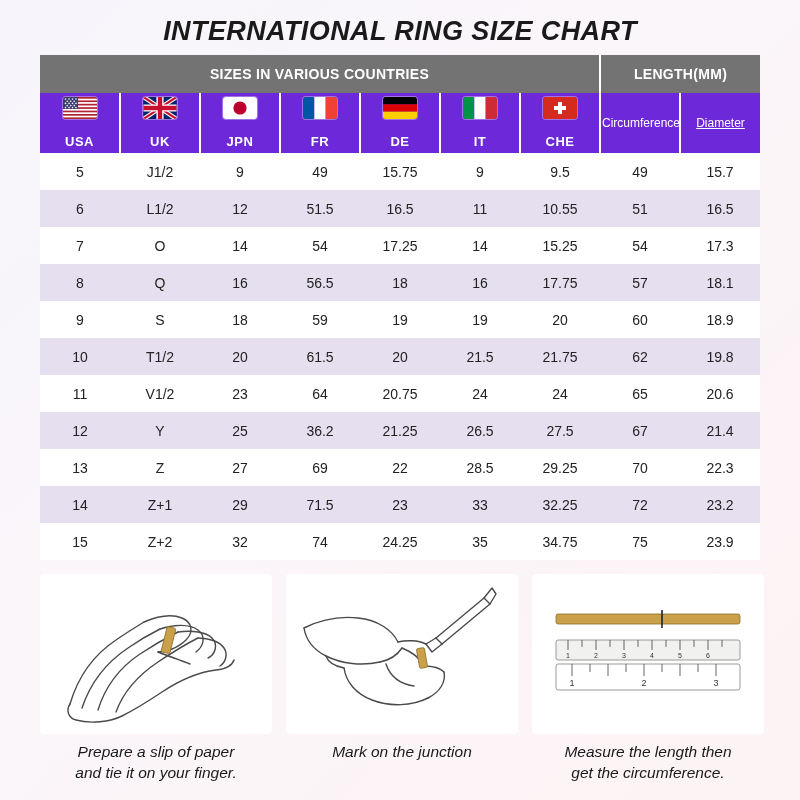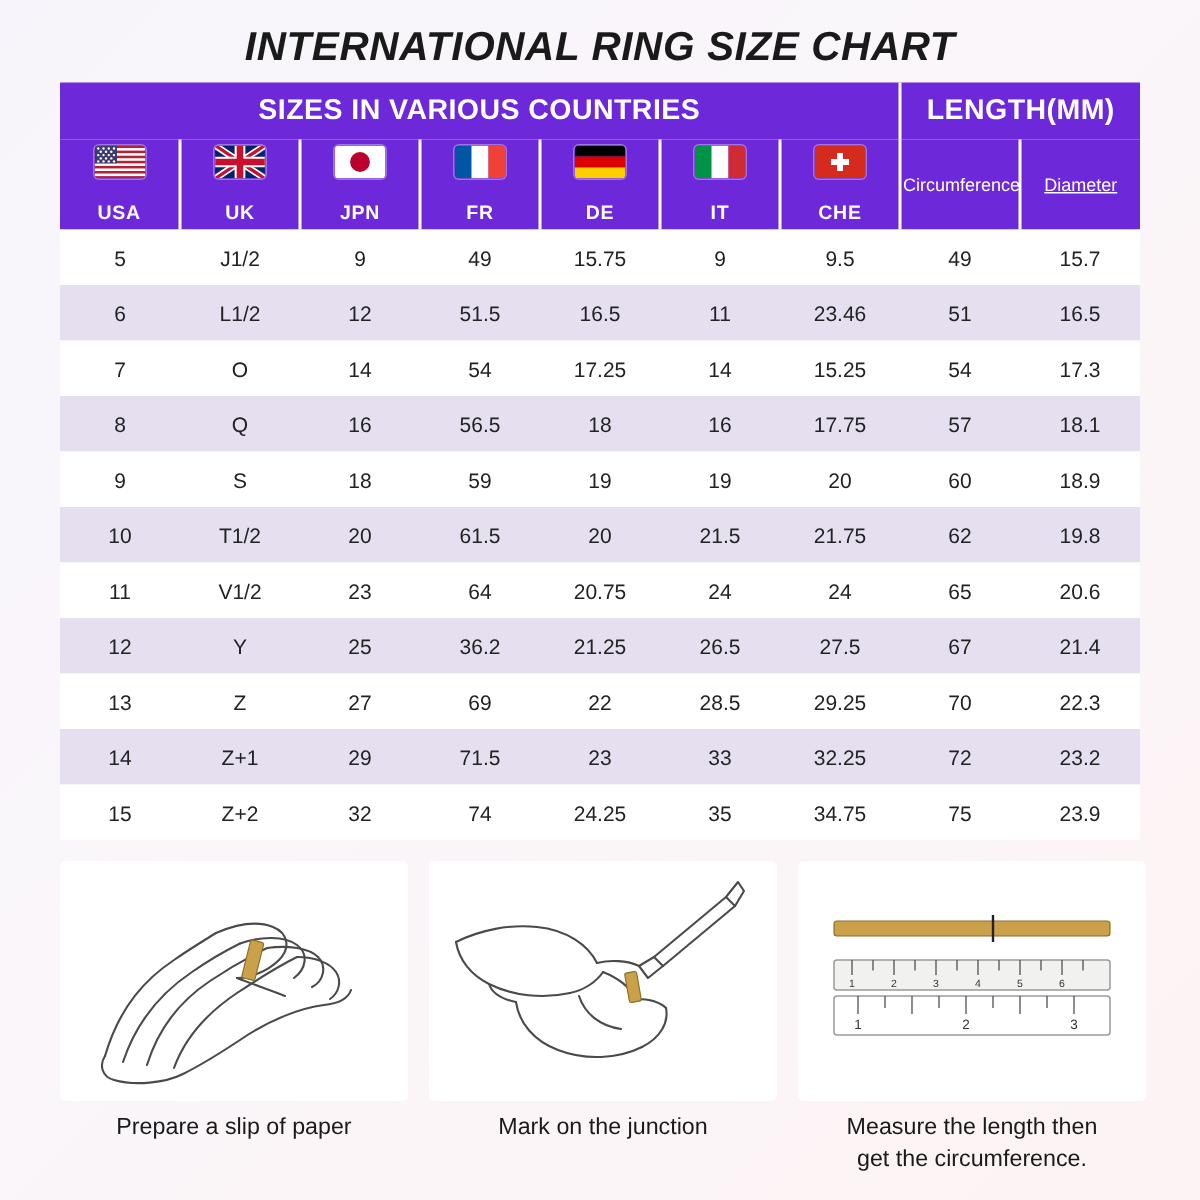--- a/index.html
+++ b/index.html
@@ -29,23 +29,23 @@
     letter-spacing: 0.4px;
     padding-top: 16px;
     padding-bottom: 8px;
   }
   table.chart {
     width: 720px;
     border-collapse: collapse;
     table-layout: fixed;
   }
   .hdr-top th {
-    background: #6d28d9;
+    background: #737373;
     color: #ffffff;
-    font-size: 19px;
+    font-size: 14px;
     font-weight: bold;
     height: 36px;
     text-align: center;
     border-right: 2px solid #ffffff;
     letter-spacing: 0.3px;
   }
   .hdr-top th:last-child { border-right: none; }
 
   .hdr-flags td {
     background: #6d28d9;
@@ -112,20 +112,21 @@
     align-items: center;
     justify-content: center;
     overflow: hidden;
   }
   .caption {
     margin-top: 8px;
     text-align: center;
     font-size: 15.5px;
     line-height: 1.35;
     color: #1a1a1a;
+    font-style: italic;
   }
 </style>
 </head>
 <body>
 
 <div class="page">
 
   <div class="title">INTERNATIONAL RING SIZE CHART</div>
 
   <table class="chart">
@@ -263,21 +264,21 @@
         <td>49</td>
         <td>15.7</td>
       </tr>
       <tr class="alt">
         <td>6</td>
         <td>L1/2</td>
         <td>12</td>
         <td>51.5</td>
         <td>16.5</td>
         <td>11</td>
-        <td>23.46</td>
+        <td>10.55</td>
         <td>51</td>
         <td>16.5</td>
       </tr>
       <tr>
         <td>7</td>
         <td>O</td>
         <td>14</td>
         <td>54</td>
         <td>17.25</td>
         <td>14</td>
@@ -394,20 +395,21 @@
             <path d="M118,78 C128,82 140,86 150,90"></path>
           </g>
           <g>
             <rect x="124" y="53" width="9" height="26" rx="1.5" fill="#caa14a" transform="rotate(14 128 66)"></rect>
             <rect x="124" y="53" width="9" height="26" rx="1.5" fill="none" stroke="#8d6f2a" stroke-width="0.8" transform="rotate(14 128 66)"></rect>
           </g>
         </svg>
       </div>
       <div class="caption">
         <div>Prepare a slip of paper</div>
+        <div>and tie it on your finger.</div>
       </div>
     </div>
 
     <div class="card">
       <div class="art">
         <svg width="232" height="160" viewBox="0 0 232 160">
           <g fill="none" stroke="#4a4a4a" stroke-width="1.4" stroke-linecap="round" stroke-linejoin="round">
             <path d="M18,54 C34,46 54,42 72,44 C92,46 106,56 112,68"></path>
             <path d="M18,54 C20,66 28,76 40,82 C56,90 76,92 94,88"></path>
             <path d="M94,88 C104,86 112,80 116,74"></path>

